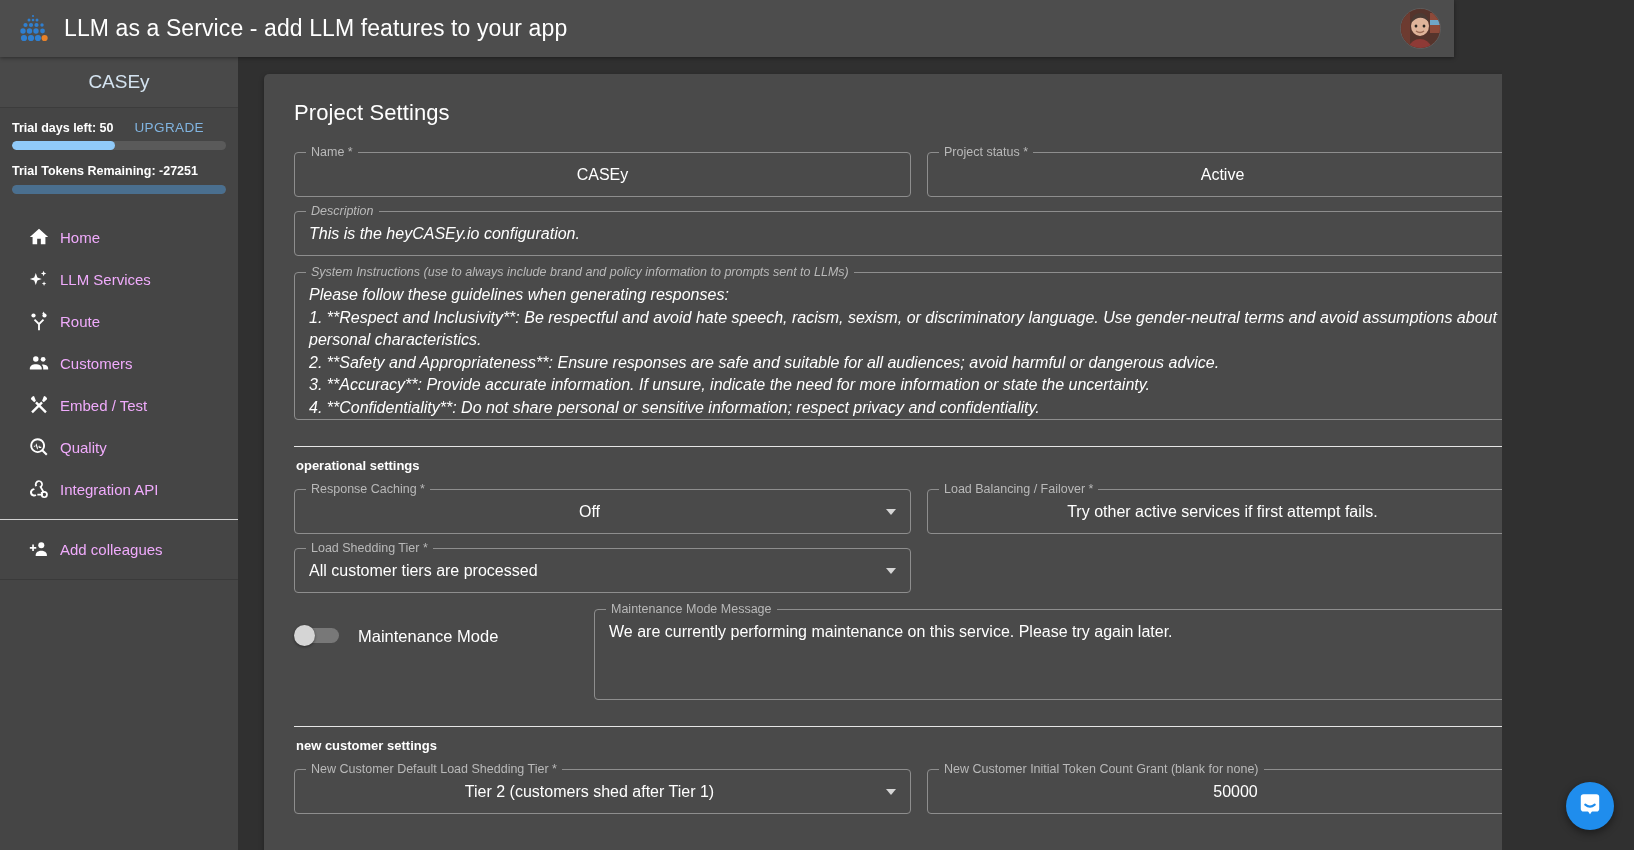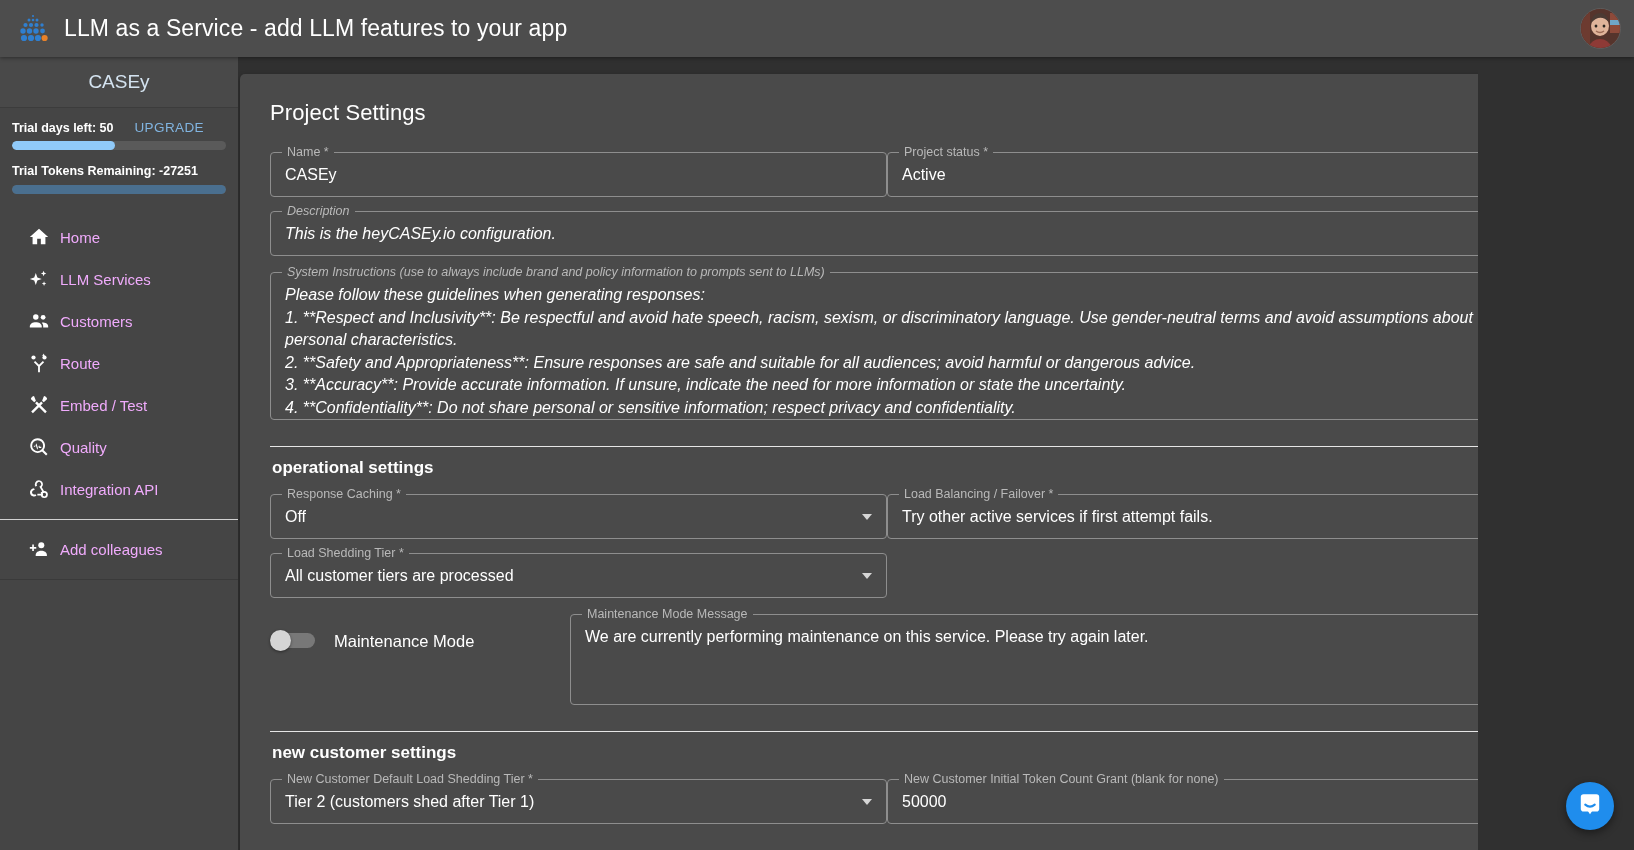--- a/index.html
+++ b/index.html
@@ -6,21 +6,21 @@
   html, body {
     width: 1634px; height: 850px;
     background: #303030;
     font-family: "Liberation Sans", sans-serif;
     overflow: hidden;
   }
 
   
   .appbar {
     position: absolute; top: 0; left: 0;
-    width: 1634px; height: 57px;
+    width: 1454px; height: 57px;
     background: #4d4d4d;
     display: flex; align-items: center;
     box-shadow: 0 1px 4px rgba(0,0,0,.4);
     z-index: 30;
   }
   .logo { width: 34px; height: 34px; margin-left: 16px; position: relative; }
   .logo svg { display: block; }
   .app-title {
     margin-left: 14px;
     font-size: 23px; color: #ffffff; font-weight: 400;
@@ -82,40 +82,40 @@
     margin-left: 8px; font-size: 15px; color: #f0abfc; white-space: nowrap;
   }
   .nav-divider {
     height: 1px; background: #eaeaea; margin: 9px 0 0 0; opacity: .85;
   }
   .nav-bottom { margin-top: 8px; }
   .nav-bottom-divider { height:1px; background:#3a3a3a; margin-top: 9px; }
 
   
   .content {
-    position: absolute; left: 226px; top: 57px;
+    position: absolute; left: 250px; top: 57px;
     width: 1252px; height: 793px;
     background: #303030;
     overflow: hidden;
   }
   .card {
     position: absolute; left: 14px; top: 17px;
     width: 1368px; height: 810px;
     background: #4a4a4a;
     border-radius: 5px;
     box-shadow: 0 2px 5px rgba(0,0,0,.35);
     padding: 26px 30px 0 30px;
   }
   .page-title {
     font-size: 22px; color: #ffffff; font-weight: 400;
     margin-bottom: 26px; letter-spacing: .1px;
   }
 
   
-  .row { display: flex; gap: 0; }
+  .row { display: flex; gap: 16px; text-align: center; }
   .field {
     position: relative;
     border: 1px solid #8e8e8e;
     border-radius: 4px;
     background: transparent;
   }
   .field > .flabel {
     position: absolute; top: -8px; left: 11px;
     background: #4a4a4a;
     padding: 0 5px;
@@ -158,21 +158,21 @@
   }
   .resize-grip i {
     position: absolute; right: 0; background: #9a9a9a; height: 1px;
   }
   .resize-grip i:nth-child(1){ bottom: 2px; width: 10px; transform: rotate(-45deg); transform-origin: right bottom;}
   .resize-grip i:nth-child(2){ bottom: 5px; width: 6px; transform: rotate(-45deg); transform-origin: right bottom;}
 
   
   .section-sep { height: 1px; background: #e6e6e6; margin: 26px 0 0 0; }
   .section-label {
-    font-size: 17px; color: #ffffff; font-weight: bold;
+    font-size: 13px; color: #ffffff; font-weight: bold;
     margin: 11px 0 16px 2px;
   }
 
   
   .toggle-row {
     display: flex; align-items: flex-start; margin-top: 16px;
   }
   .toggle-left {
     width: 300px; display: flex; align-items: flex-end; padding-top: 16px;
   }
@@ -280,39 +280,39 @@
           <path d="M17 3 L17.9 5.1 L20 6 L17.9 6.9 L17 9 L16.1 6.9 L14 6 L16.1 5.1 Z"></path>
           <path d="M17.5 14.5 L18.2 16.3 L20 17 L18.2 17.7 L17.5 19.5 L16.8 17.7 L15 17 L16.8 16.3 Z"></path>
         </svg>
       </span>
       <span class="nav-label">LLM Services</span>
     </div>
 
     <div class="nav-item">
       <span class="nav-icon">
         <svg width="22" height="22" viewBox="0 0 24 24">
+          <path d="M11 22h2v-6.2l4.6-4.6-1.4-1.4L12 14l-4.2-4.2-1.4 1.4 4.6 4.6z"></path>
+          <circle cx="6" cy="6" r="2.3"></circle>
+          <circle cx="18" cy="6" r="2.3"></circle>
+          <path d="M17 1.5 l.6 1.4 1.4.6-1.4.6-.6 1.4-.6-1.4L15 3.5l1.4-.6z"></path>
+        </svg>
+      </span>
+      <span class="nav-label">Route</span>
+    </div>
+
+    <div class="nav-item">
+      <span class="nav-icon">
+        <svg width="22" height="22" viewBox="0 0 24 24">
           <circle cx="8.5" cy="7.5" r="3"></circle>
             <circle cx="16.5" cy="8" r="2.6"></circle>
           <path d="M2 18c0-3 3-4.6 6.5-4.6S15 15 15 18v1H2z"></path>
           <path d="M15.8 13.6c3 0 6.2 1.2 6.2 4V19h-5.4v-1c0-1.7-.6-3-1.6-4z"></path>
         </svg>
       </span>
       <span class="nav-label">Customers</span>
-    </div>
-
-    <div class="nav-item">
-      <span class="nav-icon">
-        <svg width="22" height="22" viewBox="0 0 24 24">
-          <path d="M11 22h2v-6.2l4.6-4.6-1.4-1.4L12 14l-4.2-4.2-1.4 1.4 4.6 4.6z"></path>
-          <circle cx="6" cy="6" r="2.3"></circle>
-          <circle cx="18" cy="6" r="2.3"></circle>
-          <path d="M17 1.5 l.6 1.4 1.4.6-1.4.6-.6 1.4-.6-1.4L15 3.5l1.4-.6z"></path>
-        </svg>
-      </span>
-      <span class="nav-label">Route</span>
     </div>
 
     <div class="nav-item">
       <span class="nav-icon">
         <svg width="22" height="22" viewBox="0 0 24 24">
           <path d="M3.5 19.2 L5.3 21 L16.2 10.1 L14.4 8.3 Z"></path>
           <path d="M15.4 7.3 L17.2 9.1 L20.4 5.9 a1.3 1.3 0 0 0 0-1.8 L19 2.7 a1.3 1.3 0 0 0-1.8 0 Z"></path>
           <path d="M20.5 19.2 L18.7 21 L7.8 10.1 L9.6 8.3 Z"></path>
           <path d="M8.6 7.3 L6.8 9.1 L3.6 5.9 a1.3 1.3 0 0 1 0-1.8 L5 2.7 a1.3 1.3 0 0 1 1.8 0 Z"></path>
         </svg>

